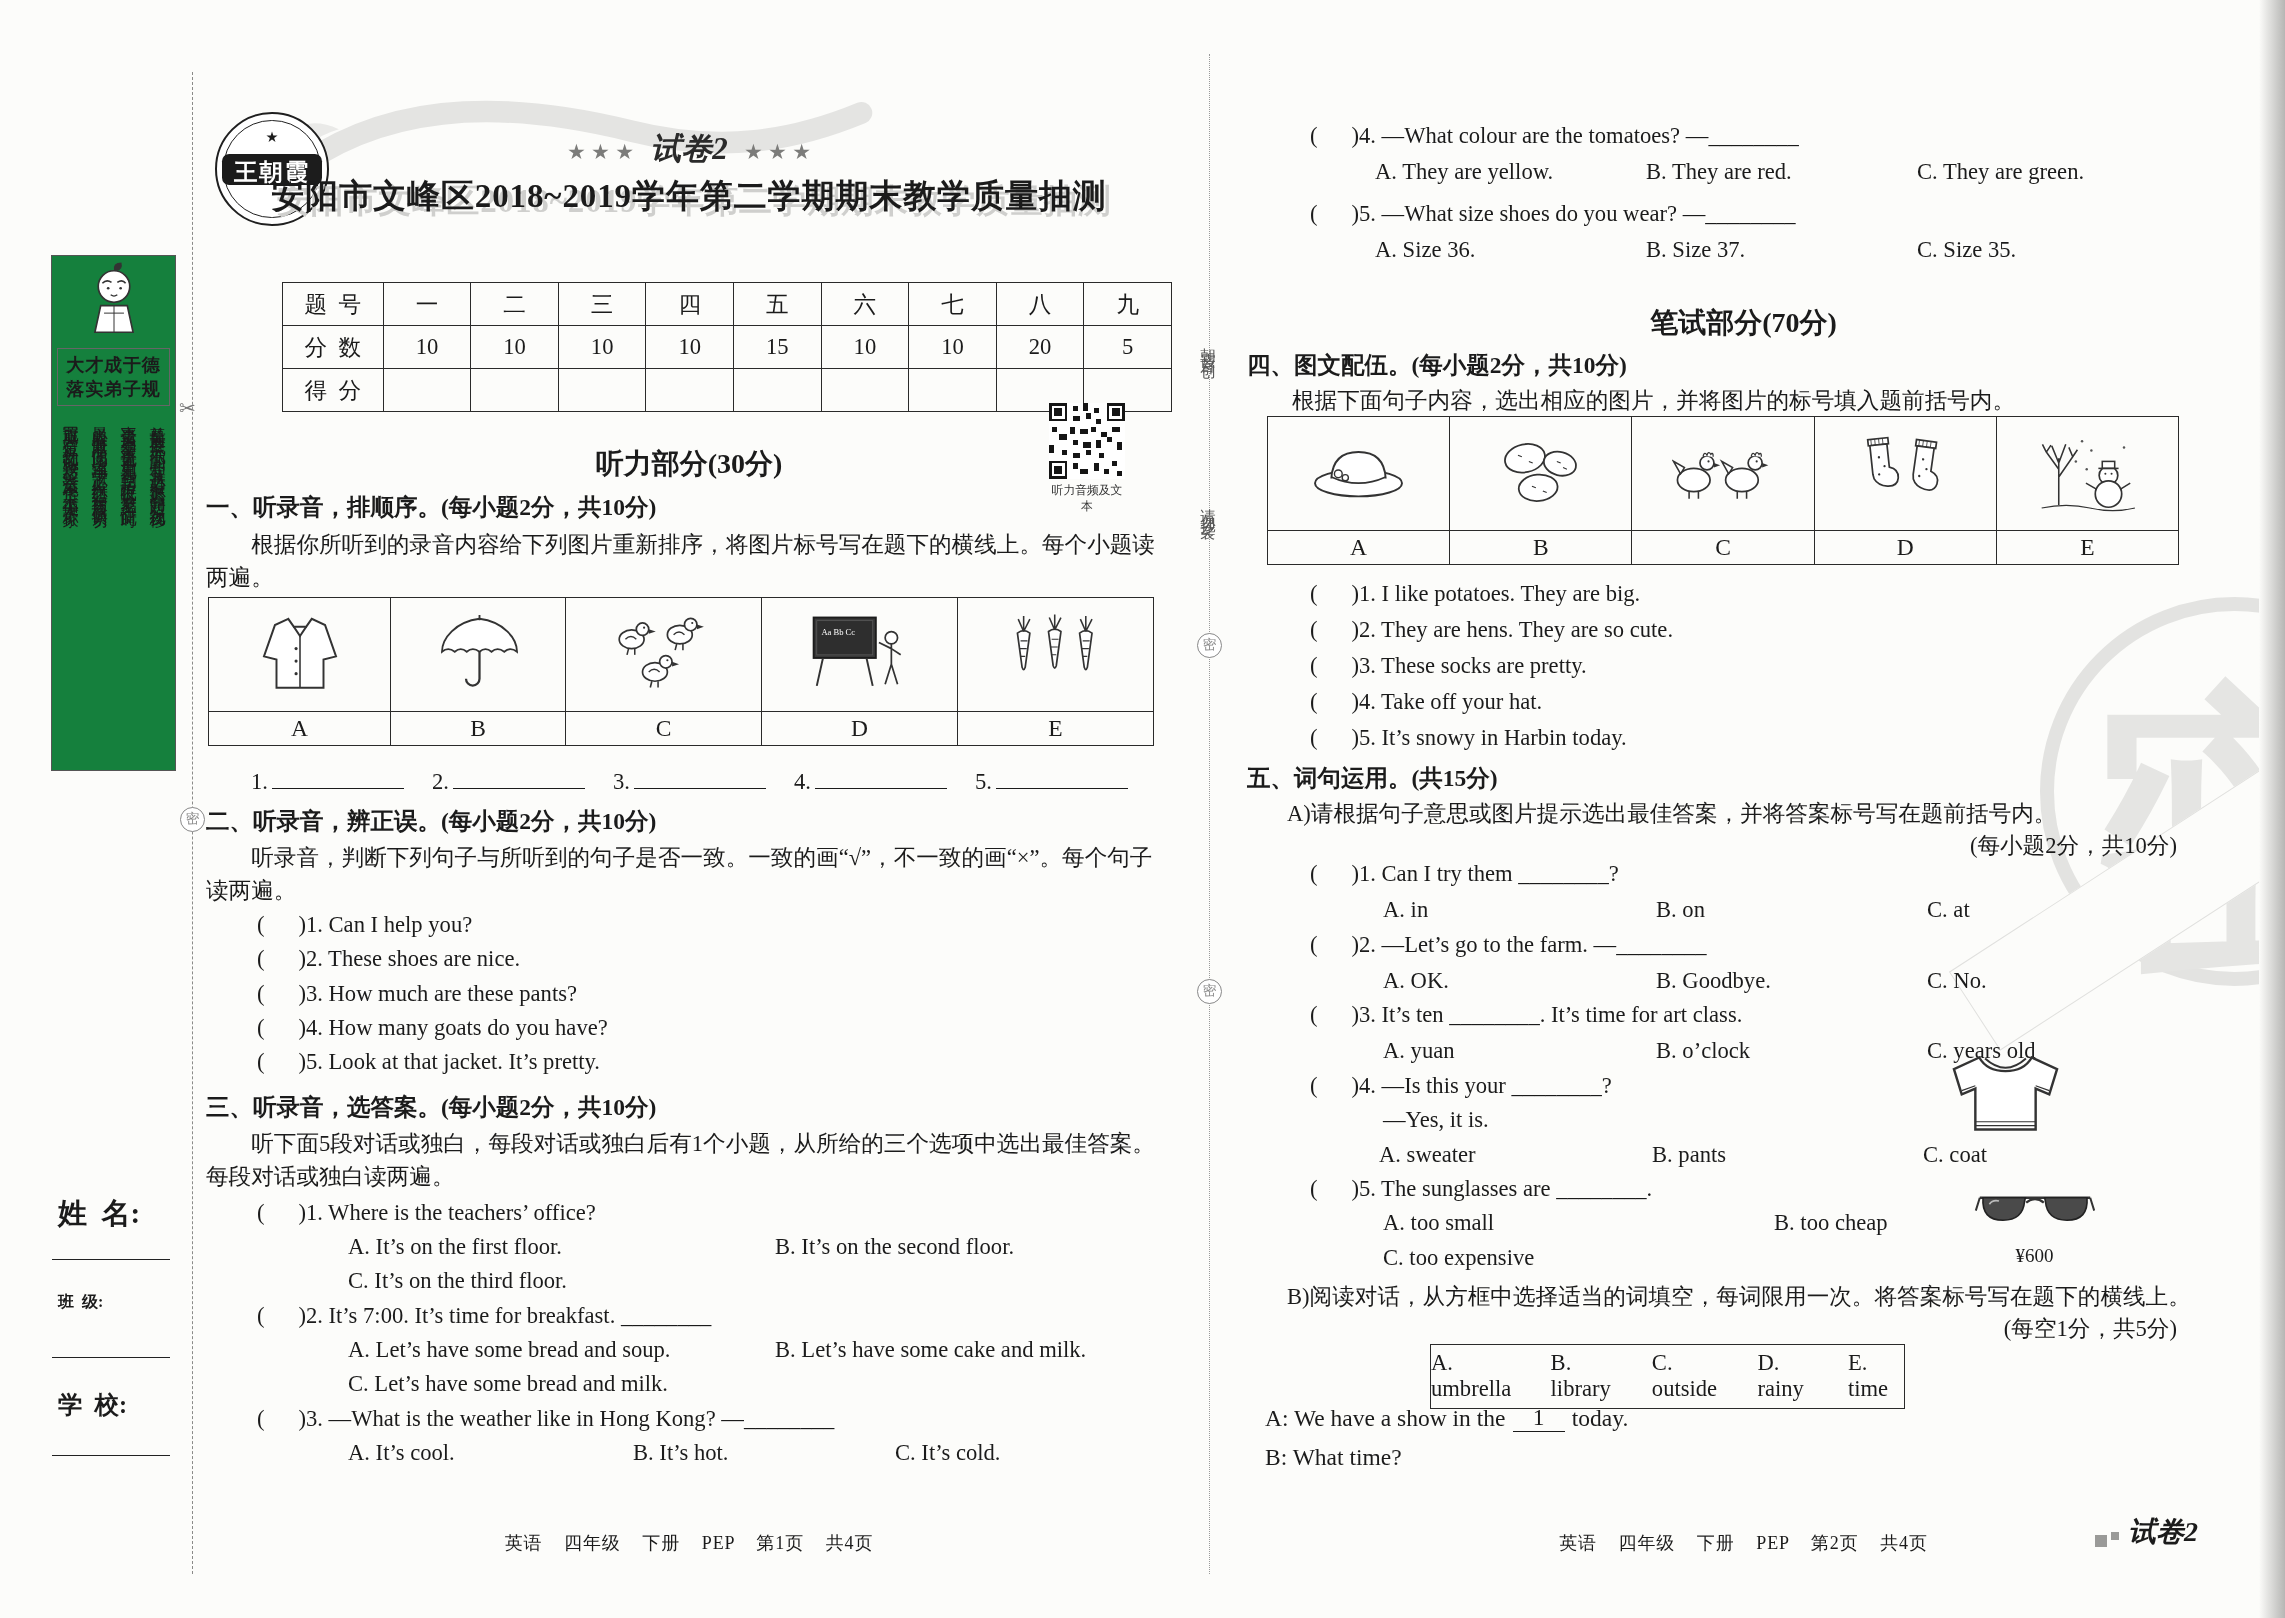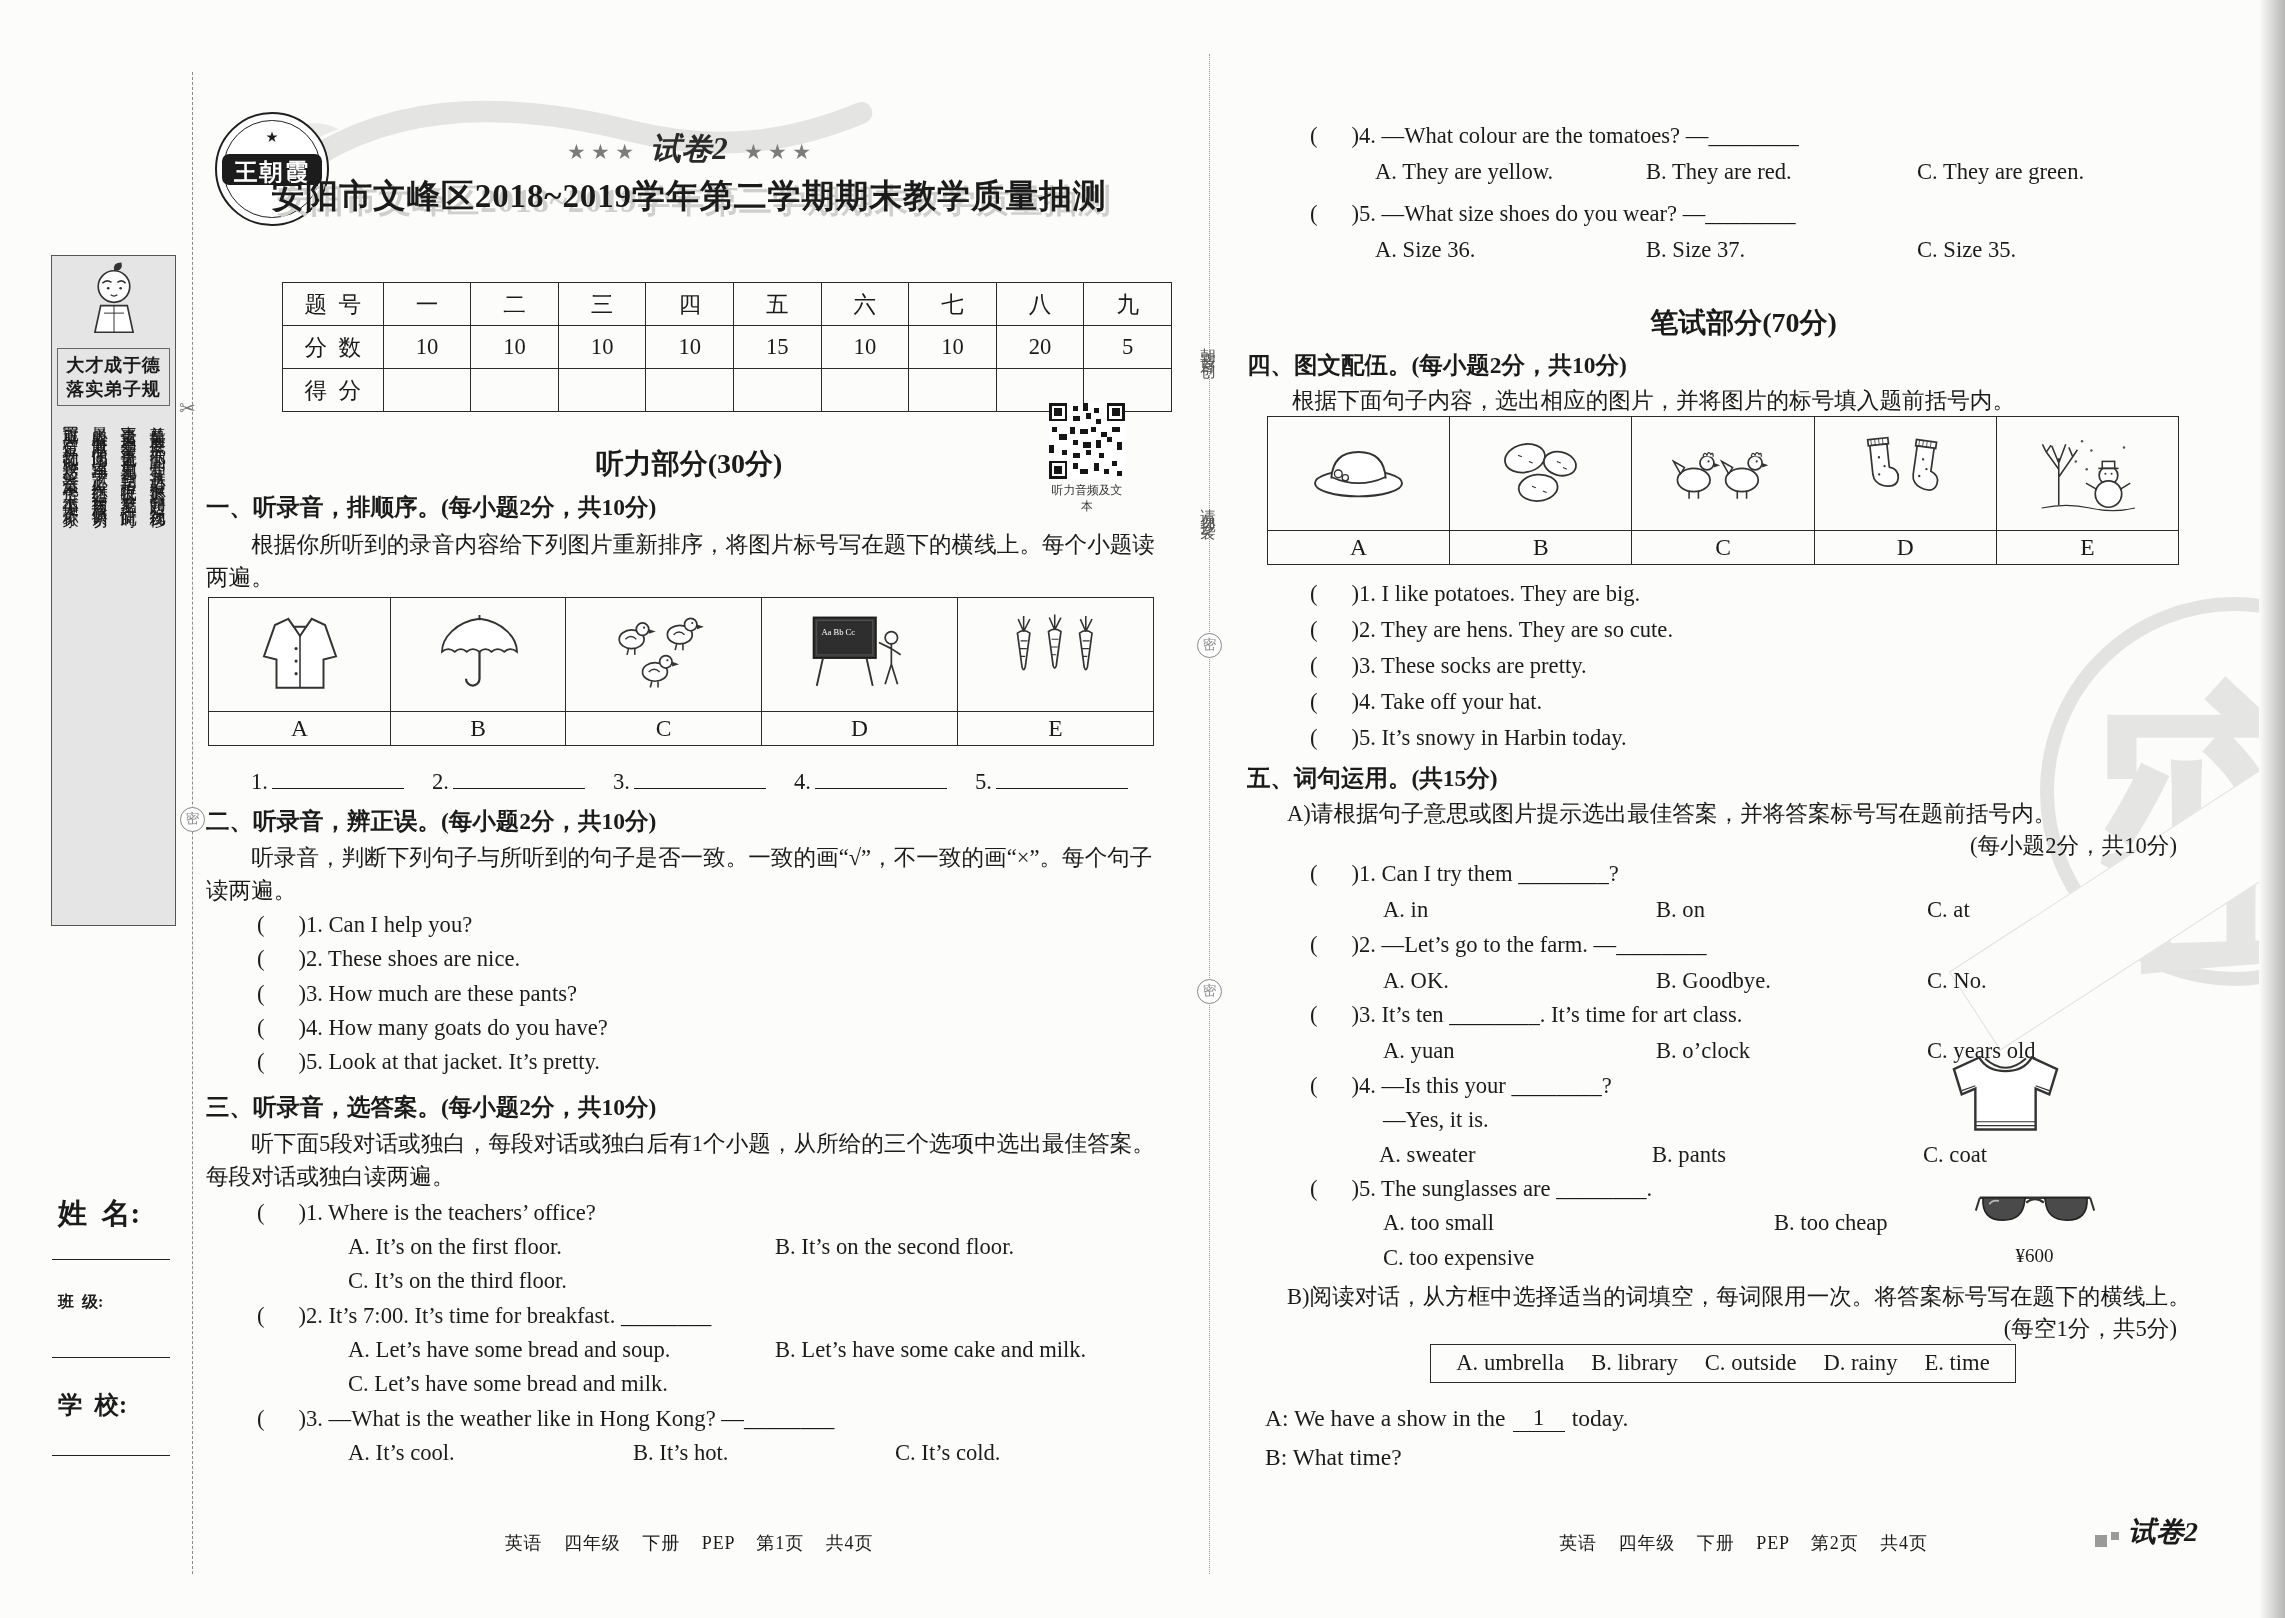--- a/index.html
+++ b/index.html
@@ -33,21 +33,21 @@
     <div style="position:absolute;left:51px;top:65px;font-size:299px;font-weight:bold;color:#e5e5e3">密</div>
     <div style="position:absolute;left:-118px;top:217px;width:651px;height:94px;background:#fcfcfa;border:1.8px solid #e0e0de;transform:rotate(-33deg)"></div>
   </div>
 
   <div class="abs" style="right:0;top:0;width:27px;height:100%;background:linear-gradient(to right,#fcfcfa,#b3b3b1);z-index:3"></div>
 
   <div class="abs" style="left:192px;top:72px;height:1502px;border-left:1.8px dashed #8a8a88;z-index:1"></div>
   <div class="abs" style="left:179px;top:396px;font-size:20px;color:#777;font-family:'DejaVu Sans',sans-serif;z-index:2">✂</div>
   <div class="abs" style="left:180px;top:807px;width:25px;height:25px;border:1.8px solid #888;border-radius:50%;color:#888;font-size:13.6px;text-align:center;line-height:22.6px;background:#fff;z-index:2">密</div>
 
-  <div class="abs" style="left:51px;top:255px;width:125px;height:671px;border:1.8px solid #555;background:#e5e5e5;padding:3.6px 3.6px;z-index:1">
+  <div class="abs" style="left:51px;top:255px;width:125px;height:516px;border:1.8px solid #555;background:#15803d;padding:3.6px 3.6px;z-index:1">
     <div style="text-align:center">
       <svg viewBox="0 0 90 100" width="76" height="83">
         <circle cx="45" cy="32" r="19" fill="#fff" stroke="#333" stroke-width="2"></circle>
         <path d="M45 13 q-2 -10 9 -10 q2 8 -5 10" fill="#333"></path>
         <path d="M31 28 q5 -5 11 -1 M49 27 q6 -4 10 1" stroke="#333" fill="none" stroke-width="2"></path>
         <circle cx="38" cy="34" r="1.6" fill="#333"></circle>
           <circle cx="53" cy="34" r="1.6" fill="#333"></circle>
         <path d="M41 42 q4 3 8 0" stroke="#333" fill="none" stroke-width="1.5"></path>
         <path d="M29 55 h32 l7 32 h-46 z" fill="#fff" stroke="#333" stroke-width="2"></path>
         <path d="M45 55 v32 M33 64 h24" stroke="#333" stroke-width="1.2" fill="none"></path>
@@ -535,21 +535,21 @@
         <path d="M64 22 q11 -9 22 0" fill="none" stroke="#333" stroke-width="3"></path>
         <path d="M6 16 L1 32 M144 16 L149 32" stroke="#333" stroke-width="2.5"></path>
         <path d="M18 24 q4 -6 12 -4" stroke="#bbb" stroke-width="2" fill="none"></path>
       </svg>
       <div style="font-size:19px">¥600</div>
     </div>
 
     <div class="abs item" style="left:40px;top:1281px">B)阅读对话，从方框中选择适当的词填空，每词限用一次。将答案标号写在题下的横线上。</div>
     <div class="abs item" style="right:63px;top:1313px">(每空1分，共5分)</div>
 
-    <div class="abs" style="left:183px;top:1344px;width:586px;border:1.8px solid #2a2a2a;padding:5.4px 0;display:flex;justify-content:center;gap:27px;font-size:22.6px">
+    <div class="abs" style="left:183px;top:1344px;width:475px;border:1.8px solid #2a2a2a;padding:5.4px 0;display:flex;gap:27px;font-size:22.6px">
       <span>A. umbrella</span>
       <span>B. library</span>
       <span>C. outside</span>
       <span>D. rainy</span>
       <span>E. time</span>
     </div>
 
     <div class="abs" style="left:18px;top:1404px;font-size:23.5px;display:flex;align-items:center">
       <span class="pre">A: We have a show in the</span>
       <span style="display:inline-block;min-width:52px;border-bottom:1.8px solid #1b1b1b;text-align:center;margin:0 7.2px">1</span>

